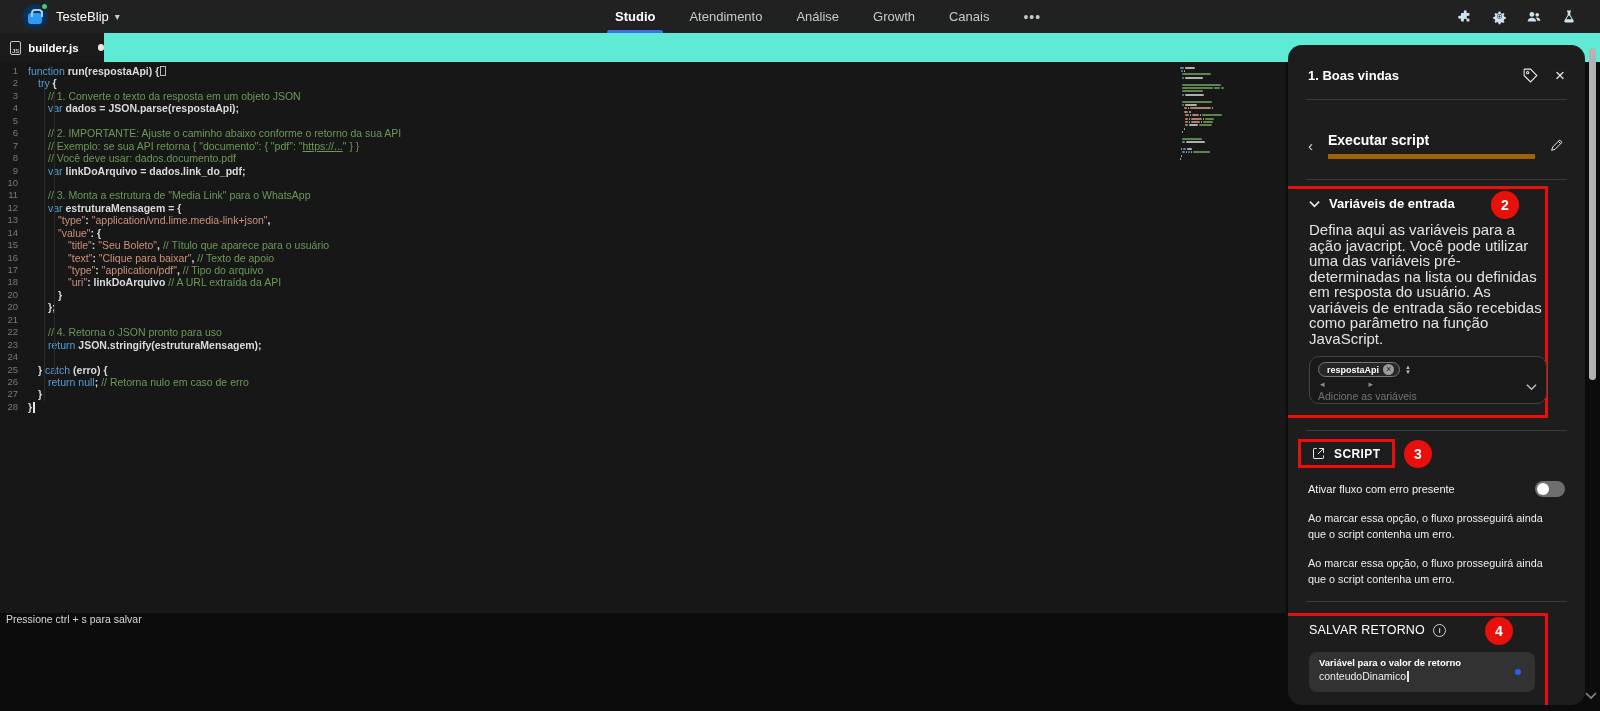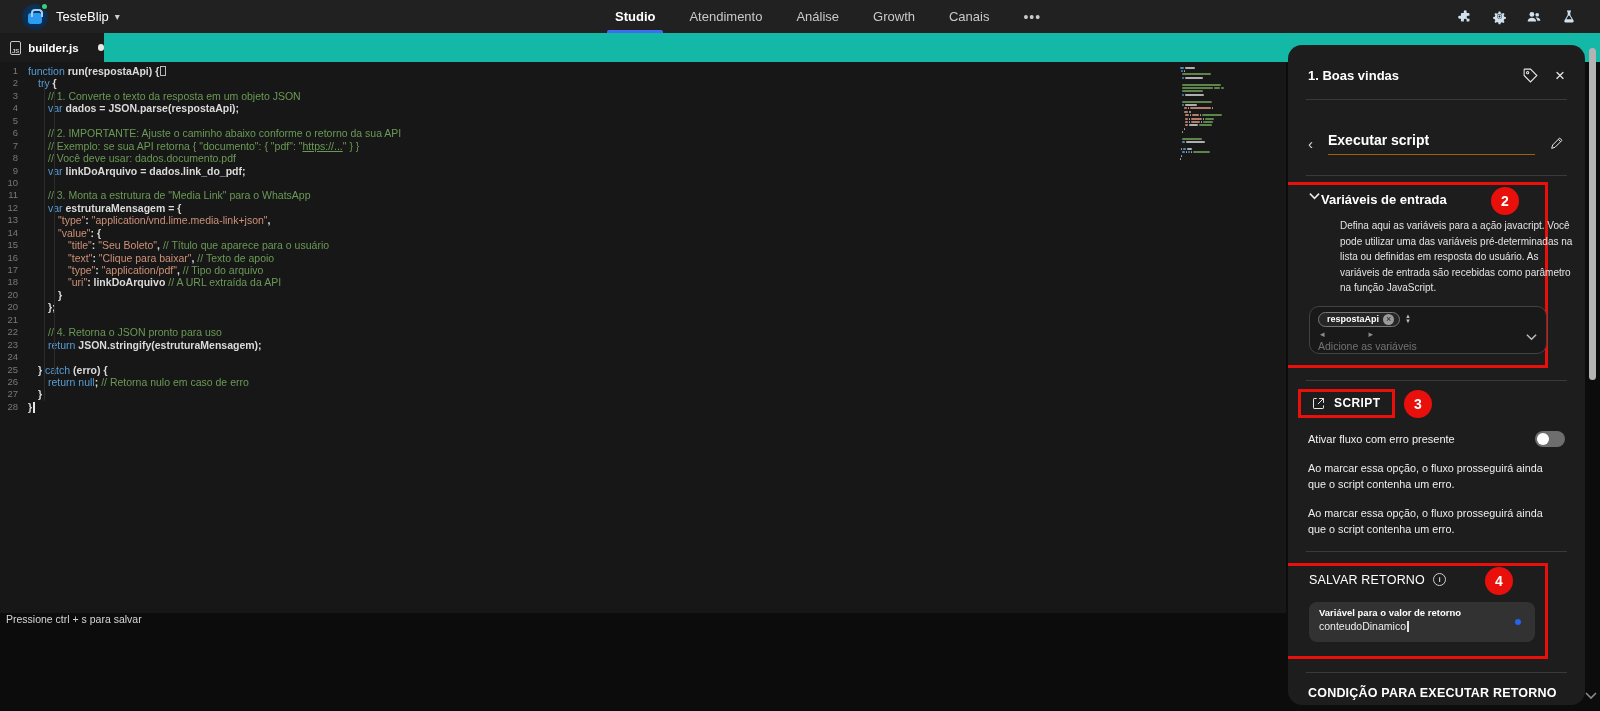--- a/index.html
+++ b/index.html
@@ -27,21 +27,21 @@
   .nav-item.active:after { content:""; position:absolute; left:-8px; right:-8px; bottom:0; height:3px;
     background:#3d6ef2; border-radius:2px 2px 0 0; }
   .nav-more { color:#c9c9c9; font-size:14px; letter-spacing:1px; cursor:pointer; }
 
   .top-icons { position:absolute; right:22px; top:0; height:33px; display:flex; align-items:center; gap:17px; }
   .tico { width:18px; height:18px; display:flex; align-items:center; justify-content:center; cursor:pointer; }
   .tico svg { stroke:#cfe2ee; fill:none; stroke-width:1.6; }
   .tico .filled { fill:#cfe2ee; stroke:none; }
 
   
-  .tabbar { position:absolute; left:0; top:33px; width:1600px; height:29px; background:#14b8a6; }
+  .tabbar { position:absolute; left:0; top:33px; width:1600px; height:29px; background:#5eead4; }
   .file-tab { position:absolute; left:0; top:0; width:104px; height:29px; background:#1b1b1b;
     display:flex; align-items:center; gap:7px; padding-left:10px; cursor:pointer; }
   .file-ico { width:12px; height:14px; border:1px solid #c9c9c9; border-radius:2px; position:relative; }
   .file-ico span { position:absolute; left:1px; bottom:0; font-size:6px; color:#c9c9c9; font-weight:700; }
   .file-name { color:#fff; font-size:11.5px; font-weight:700; }
   .dirty-dot { width:7px; height:7px; border-radius:50%; background:#e8e8e8; margin-left:12px; }
 
   
   .editor { position:absolute; left:0; top:62px; width:1286px; height:551px; background:#171717; }
   .code-line { display:flex; height:12.45px; line-height:12.45px; font-size:10.5px; white-space:pre; }
@@ -70,36 +70,36 @@
   .p-head-icons { display:flex; align-items:center; gap:16px; }
   .icon-btn { cursor:pointer; display:flex; align-items:center; justify-content:center; }
   .icon-btn svg { stroke:#e8e8e8; fill:none; stroke-width:1.5; }
   .x-glyph { color:#e8e8e8; font-size:17px; line-height:1; }
   .divider { height:1px; background:#3a3a3a; margin:0 -2px; }
   .d1 { margin-top:15px; } .d2 { margin-top:20px; } .d3 { margin-top:12px; }
   .d4 { margin-top:14px; } .d5 { margin-top:13px; }
 
   .action-row { margin-top:31px; display:flex; align-items:center; }
   .back-ico { color:#dcdcdc; font-size:15px; cursor:pointer; width:20px; }
-  .action-name-wrap { flex:1; border-bottom:1px solid #a16207; padding-bottom:5px; margin-right:14px; }
+  .action-name-wrap { flex:1; border-bottom:5px solid #a16207; padding-bottom:5px; margin-right:14px; }
   .action-name { color:#fff; font-size:14px; font-weight:700; }
 
   .redbox { position:relative; border:3px solid #e90f0b; margin-left:-28px; width:268px;
     padding:7px 14px 11px 26px; }
   .rb2 { margin-top:6px; }
   .badge { position:absolute; width:28px; height:28px; border-radius:50%; background:#e90f0b;
     color:#fff; font-size:14px; font-weight:700; display:flex; align-items:center; justify-content:center; }
   .badge-2 { right:26px; top:2px; }
   .badge-4 { right:32px; top:1px; }
 
-  .sect-row { display:flex; gap:1px; }
+  .sect-row { display:flex; align-items:center; gap:9px; }
   .chev { display:flex; }
   .chev svg { stroke:#e8e8e8; fill:none; stroke-width:1.8; }
   .sect-title { color:#fff; font-size:13px; font-weight:700; }
-  .sect-desc { color:#e3e3e3; font-size:10px; line-height:15.5px; margin-top:11px; width:238px;margin-left:31px; }
+  .sect-desc { color:#e3e3e3; font-size:15px; line-height:15.5px; margin-top:11px; width:238px; }
 
   .vars-input { margin-top:10px; width:238px; height:48px; background:#191919; border:1px solid #424242;
     border-radius:10px; padding:5px 8px; position:relative; cursor:text; }
   .chip-row { display:flex; align-items:center; gap:5px; }
   .chip { display:flex; align-items:center; gap:4px; border:1px solid #777; border-radius:9px;
     padding:1px 5px 1px 8px; background:#262626; }
   .chip-label { color:#fff; font-size:9px; font-weight:700; }
   .chip-x { width:11px; height:11px; border-radius:50%; background:#9a9a9a; color:#1d1d1d;
     font-size:9px; line-height:11px; text-align:center; cursor:pointer; }
   .sort-ico { color:#bdbdbd; font-size:6px; line-height:5px; display:flex; flex-direction:column; cursor:pointer; }

